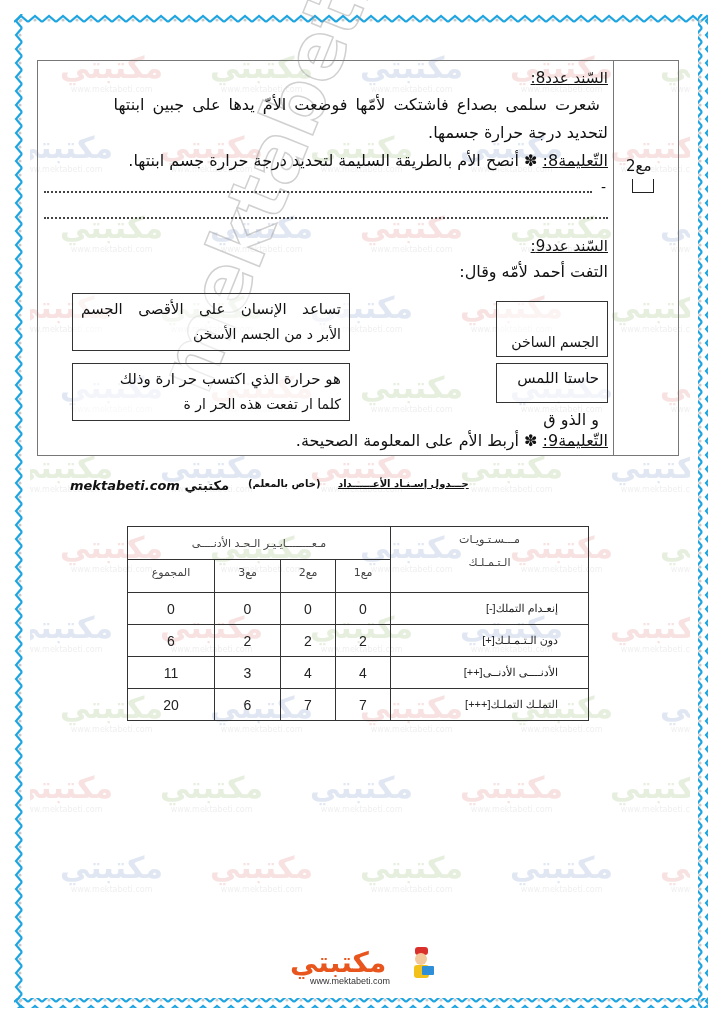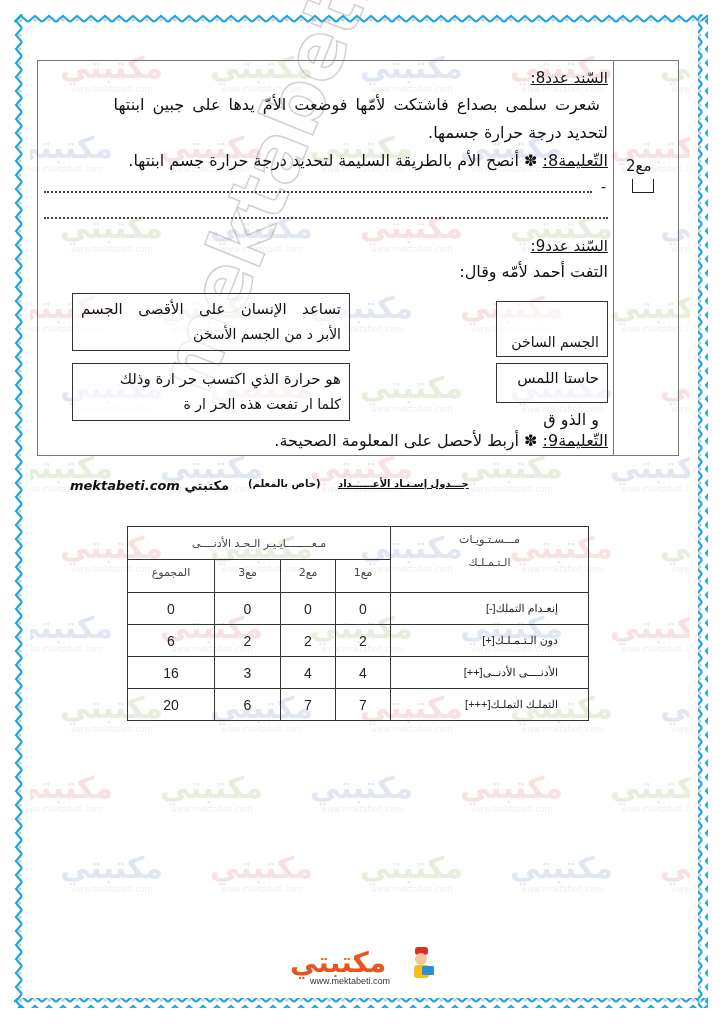--- a/index.html
+++ b/index.html
@@ -167,21 +167,21 @@
       <div style="text-align-last:justify; font-size:15px;">تساعد الإنسان على الأقصى الجسم</div>
       <div style="font-size:14px; margin-top:3px;">الأبر د من الجسم الأسخن</div>
     </div>
     <div class="match-box" style="right:264px; top:302px; width:278px; height:58px; line-height:22px; padding-top:4px;">
       <div style="font-size:15px;">هو حرارة الذي اكتسب حر ارة وذلك</div>
       <div style="font-size:14px; margin-top:3px;">كلما ار تفعت هذه الحر ار ة</div>
     </div>
 
     <div class="line" style="top:370px; font-size:16px;">
       <span class="u">التّعليمة9:</span>
-      <span>✽   أربط لأحصل على المعلومة الصحيحة.</span>
+      <span>✽   أربط الأم على المعلومة الصحيحة.</span>
     </div>
   </div>
 </div>
 
 <div class="tbl-title">
   <span class="t">جـــدول إسـنـاد الأعــــــداد</span>
   &nbsp;&nbsp;&nbsp;
   <span>(خاص بالمعلم)</span>
 </div>
 <div class="site-label">
@@ -216,21 +216,21 @@
     <td>2</td>
     <td>2</td>
     <td>2</td>
     <td>6</td>
   </tr>
   <tr class="row">
     <td class="lvl">الأدنــــى الأدنــى[++]</td>
     <td>4</td>
     <td>4</td>
     <td>3</td>
-    <td>16</td>
+    <td>11</td>
   </tr>
   <tr class="row">
     <td class="lvl">التملـك التملـك[+++]</td>
     <td>7</td>
     <td>7</td>
     <td>6</td>
     <td>20</td>
   </tr>
 </tbody>
   </table>

